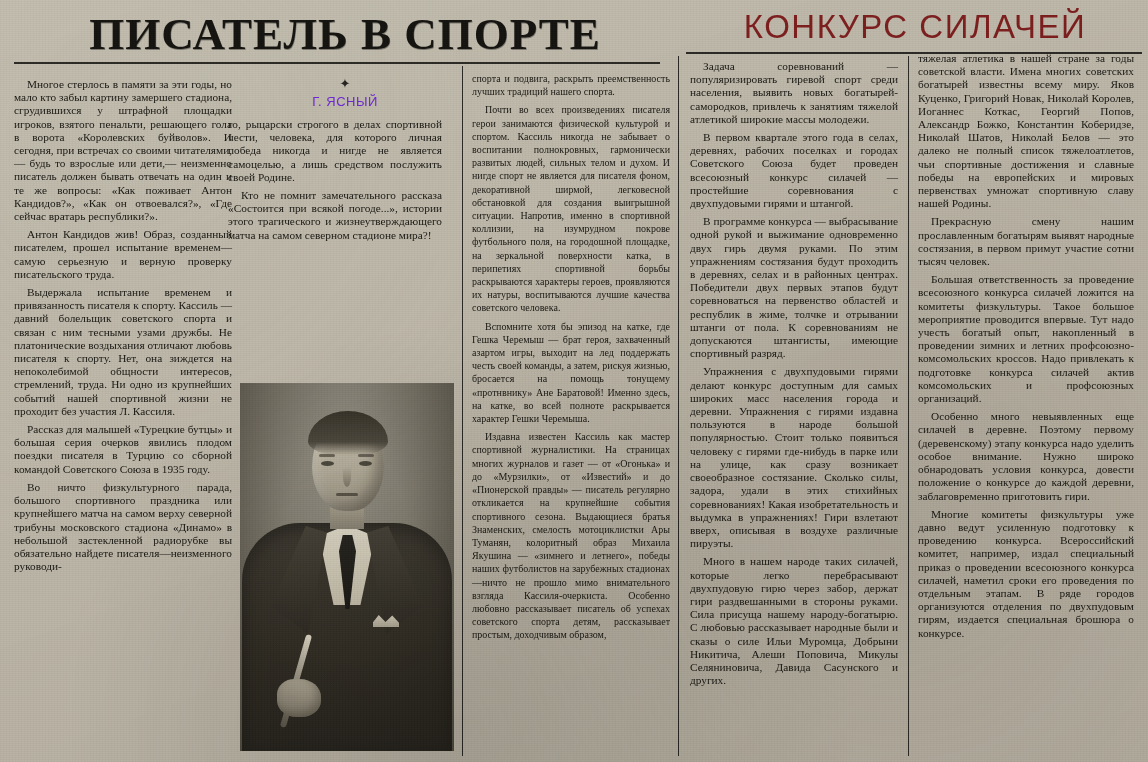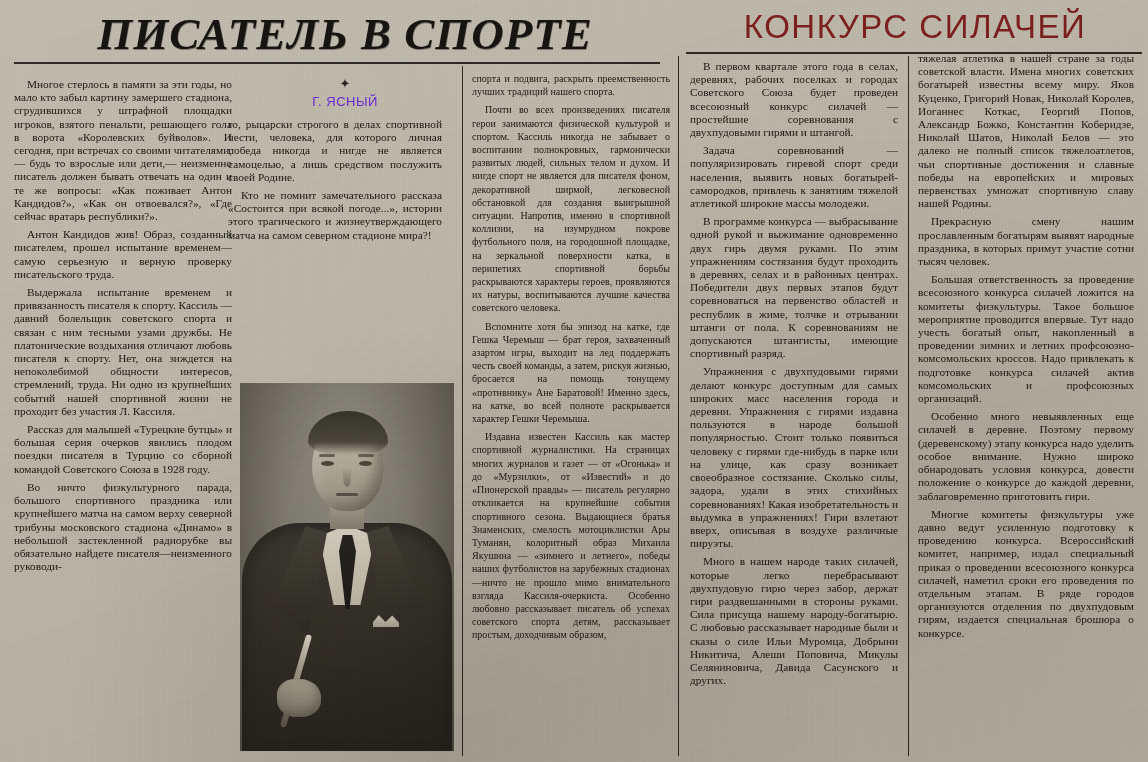--- a/index.html
+++ b/index.html
@@ -44,21 +44,20 @@
   }
 
   
   .headline-left {
     position: absolute;
     left: 40px;
     top: 8px;
     width: 610px;
     text-align: center;
     font-family: "Liberation Serif", serif;
-    font-style: italic;
     font-weight: bold;
     font-size: 45px;
     letter-spacing: 1px;
     color: #14130f;
     text-shadow: 0.6px 0.6px 0 rgba(0,0,0,.35);
     z-index: 3;
   }
   .headline-right {
     position: absolute;
     left: 690px;
@@ -365,21 +364,21 @@
 
   <div class="byline">
     <div class="dingbat">✦</div>
     <div class="author">Г. ЯСНЫЙ</div>
   </div>
 
   <div class="col col-1">
     <p>Многое стерлось в памяти за эти годы, но мало кто забыл картину замершего стадиона, сгрудившихся у штрафной площадки игроков, взятого пенальти, решающего гола в ворота «Королевских буйволов». И сегодня, при встречах со своими читателями,— будь то взрослые или дети,— неизменно писатель должен бывать отвечать на один и те же вопросы: «Как поживает Антон Кандидов?», «Как он отвоевался?», «Где сейчас вратарь республики?».</p>
     <p>Антон Кандидов жив! Образ, созданный писателем, прошел испытание временем—самую серьезную и верную проверку писательского труда.</p>
     <p>Выдержала испытание временем и привязанность писателя к спорту. Кассиль — давний болельщик советского спорта и связан с ним тесными узами дружбы. Не платонические воздыхания отличают любовь писателя к спорту. Нет, она зиждется на непоколебимой общности интересов, стремлений, труда. Ни одно из крупнейших событий нашей спортивной жизни не проходит без участия Л. Кассиля.</p>
-    <p>Рассказ для малышей «Турецкие бутцы» и большая серия очерков явились плодом поездки писателя в Турцию со сборной командой Советского Союза в 1928 году.</p>
+    <p>Рассказ для малышей «Турецкие бутцы» и большая серия очерков явились плодом поездки писателя в Турцию со сборной командой Советского Союза в 1935 году.</p>
     <p>Во ничто физкультурного парада, большого спортивного праздника или крупнейшего матча на самом верху северной трибуны московского стадиона «Динамо» в небольшой застекленной радиорубке вы обязательно найдете писателя—неизменного руководи-</p>
   </div>
 
   <div class="col col-2">
     <p class="noindent">го, рыцарски строгого в делах спортивной чести, человека, для которого личная победа никогда и нигде не является самоцелью, а лишь средством послужить своей Родине.</p>
     <p>Кто не помнит замечательного рассказа «Состоится при всякой погоде...», истории этого трагического и жизнеутверждающего матча на самом северном стадионе мира?!</p>
   </div>
 
   <div class="photo">
     <div class="bg"></div>
@@ -404,28 +403,28 @@
   </div>
 
   <div class="col col-3">
     <p class="noindent">спорта и подвига, раскрыть преемственность лучших традиций нашего спорта.</p>
     <p>Почти во всех произведениях писателя герои занимаются физической культурой и спортом. Кассиль никогда не забывает о воспитании полнокровных, гармонически развитых людей, сильных телом и духом. И нигде спорт не является для писателя фоном, декоративной ширмой, легковесной обстановкой для создания выигрышной ситуации. Напротив, именно в спортивной коллизии, на изумрудном покрове футбольного поля, на городошной площадке, на зеркальной поверхности катка, в перипетиях спортивной борьбы раскрываются характеры героев, проявляются их натуры, воспитываются лучшие качества советского человека.</p>
     <p>Вспомните хотя бы эпизод на катке, где Гешка Черемыш — брат героя, захваченный азартом игры, выходит на лед поддержать честь своей команды, а затем, рискуя жизнью, бросается на помощь тонущему «протнвнику» Ане Баратовой! Именно здесь, на катке, во всей полноте раскрывается характер Гешки Черемыша.</p>
     <p>Издавна известен Кассиль как мастер спортивной журналистики. На страницах многих журналов и газет — от «Огонька» и до «Мурзилки», от «Известий» и до «Пионерской правды» — писатель регулярно откликается на крупнейшие события спортивного сезона. Выдающиеся братья Знаменских, смелость мотоциклистки Ары Туманян, колоритный образ Михаила Якушина — «зимнего и летнего», победы наших футболистов на зарубежных стадионах—ничто не прошло мимо внимательного взгляда Кассиля-очеркиста. Особенно любовно рассказывает писатель об успехах советского спорта детям, рассказывает простым, доходчивым образом,</p>
   </div>
 
   <div class="col col-4">
+    <p>Задача соревнований — популяризировать гиревой спорт среди населения, выявить новых богатырей-самородков, привлечь к занятиям тяжелой атлетикой широкие массы молодежи.</p>
     <p>В первом квартале этого года в селах, деревнях, рабочих поселках и городах Советского Союза будет проведен всесоюзный конкурс силачей — простейшие соревнования с двухпудовыми гирями и штангой.</p>
-    <p>Задача соревнований — популяризировать гиревой спорт среди населения, выявить новых богатырей-самородков, привлечь к занятиям тяжелой атлетикой широкие массы молодежи.</p>
     <p>В программе конкурса — выбрасывание одной рукой и выжимание одновременно двух гирь двумя руками. По этим упражнениям состязания будут проходить в деревнях, селах и в районных центрах. Победители двух первых этапов будут соревноваться на первенство областей и республик в жиме, толчке и отрывании штанги от пола. К соревнованиям не допускаются штангисты, имеющие спортивный разряд.</p>
     <p>Упражнения с двухпудовыми гирями делают конкурс доступным для самых широких масс населения города и деревни. Упражнения с гирями издавна пользуются в народе большой популярностью. Стоит только появиться человеку с гирями где-нибудь в парке или на улице, как сразу возникает своеобразное состязание. Сколько силы, задора, удали в этих стихийных соревнованиях! Какая изобретательность и выдумка в упражнениях! Гири взлетают вверх, описывая в воздухе различные пируэты.</p>
     <p>Много в нашем народе таких силачей, которые легко перебрасывают двухпудовую гирю через забор, держат гири раздвешанными в стороны руками. Сила присуща нашему народу-богатырю. С любовью рассказывает народные были и сказы о силе Ильи Муромца, Добрыни Никитича, Алеши Поповича, Микулы Селяниновича, Давида Сасунского и других.</p>
   </div>
 
   <div class="col col-5">
     <p class="noindent">тяжелая атлетика в нашей стране за годы советской власти. Имена многих советских богатырей известны всему миру. Яков Куценко, Григорий Новак, Николай Королев, Иоганнес Коткас, Георгий Попов, Александр Божко, Константин Коберидзе, Николай Шатов, Николай Белов — это далеко не полный список тяжелоатлетов, чьи спортивные достижения и славные победы на европейских и мировых первенствах умножат спортивную славу нашей Родины.</p>
-    <p>Прекрасную смену нашим прославленным богатырям выявят народные праздника, в которых примут участие сотни тысяч человек.</p>
+    <p>Прекрасную смену нашим прославленным богатырям выявят народные состязания, в первом примут участие сотни тысяч человек.</p>
     <p>Большая ответственность за проведение всесоюзного конкурса силачей ложится на комитеты физкультуры. Такое большое мероприятие проводится впервые. Тут надо учесть богатый опыт, накопленный в проведении зимних и летних профсоюзно-комсомольских кроссов. Надо привлекать к подготовке конкурса силачей актив комсомольских и профсоюзных организаций.</p>
     <p>Особенно много невыявленных еще силачей в деревне. Поэтому первому (деревенскому) этапу конкурса надо уделить особое внимание. Нужно широко обнародовать условия конкурса, довести положение о конкурсе до каждой деревни, заблаговременно приготовить гири.</p>
     <p>Многие комитеты физкультуры уже давно ведут усиленную подготовку к проведению конкурса. Всероссийский комитет, например, издал специальный приказ о проведении всесоюзного конкурса силачей, наметил сроки его проведения по отдельным этапам. В ряде городов организуются отделения по двухпудовым гирям, издается специальная брошюра о конкурсе.</p>
   </div>
 
 </div>
 
 </body></html>

